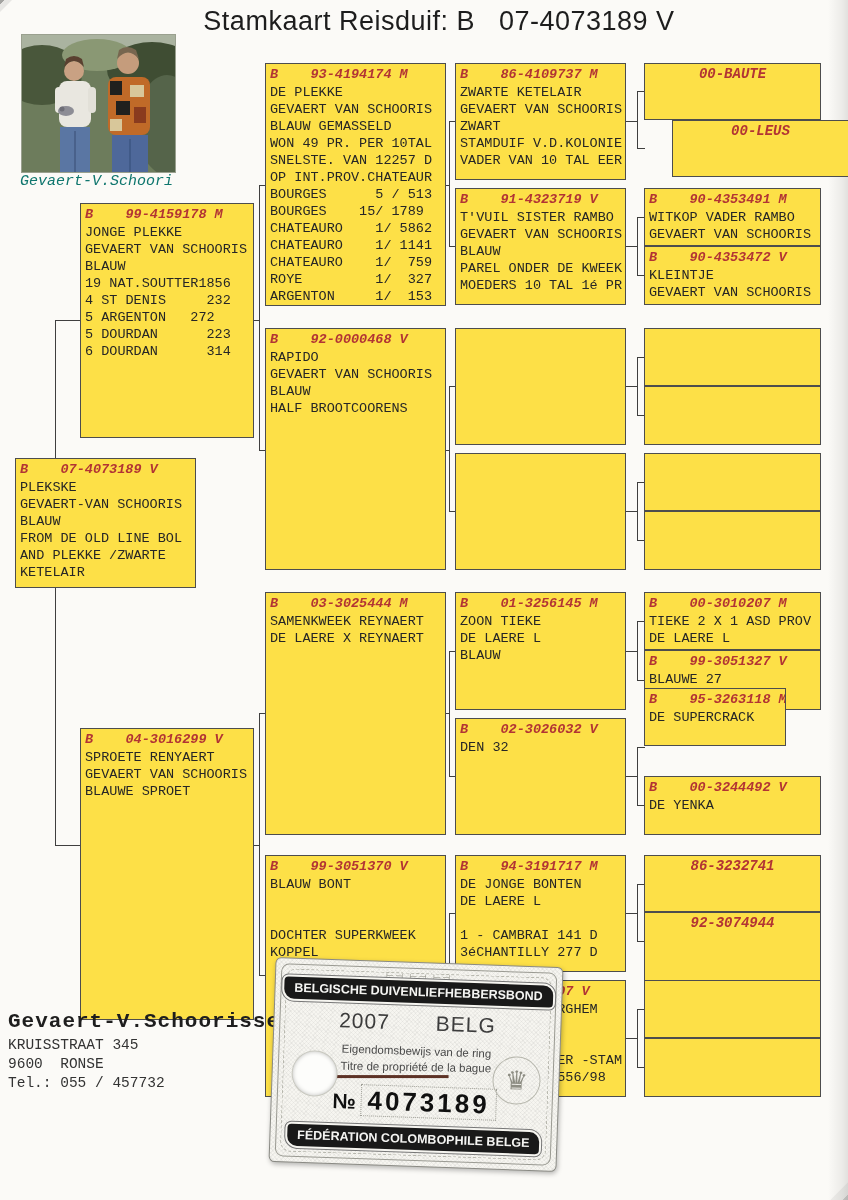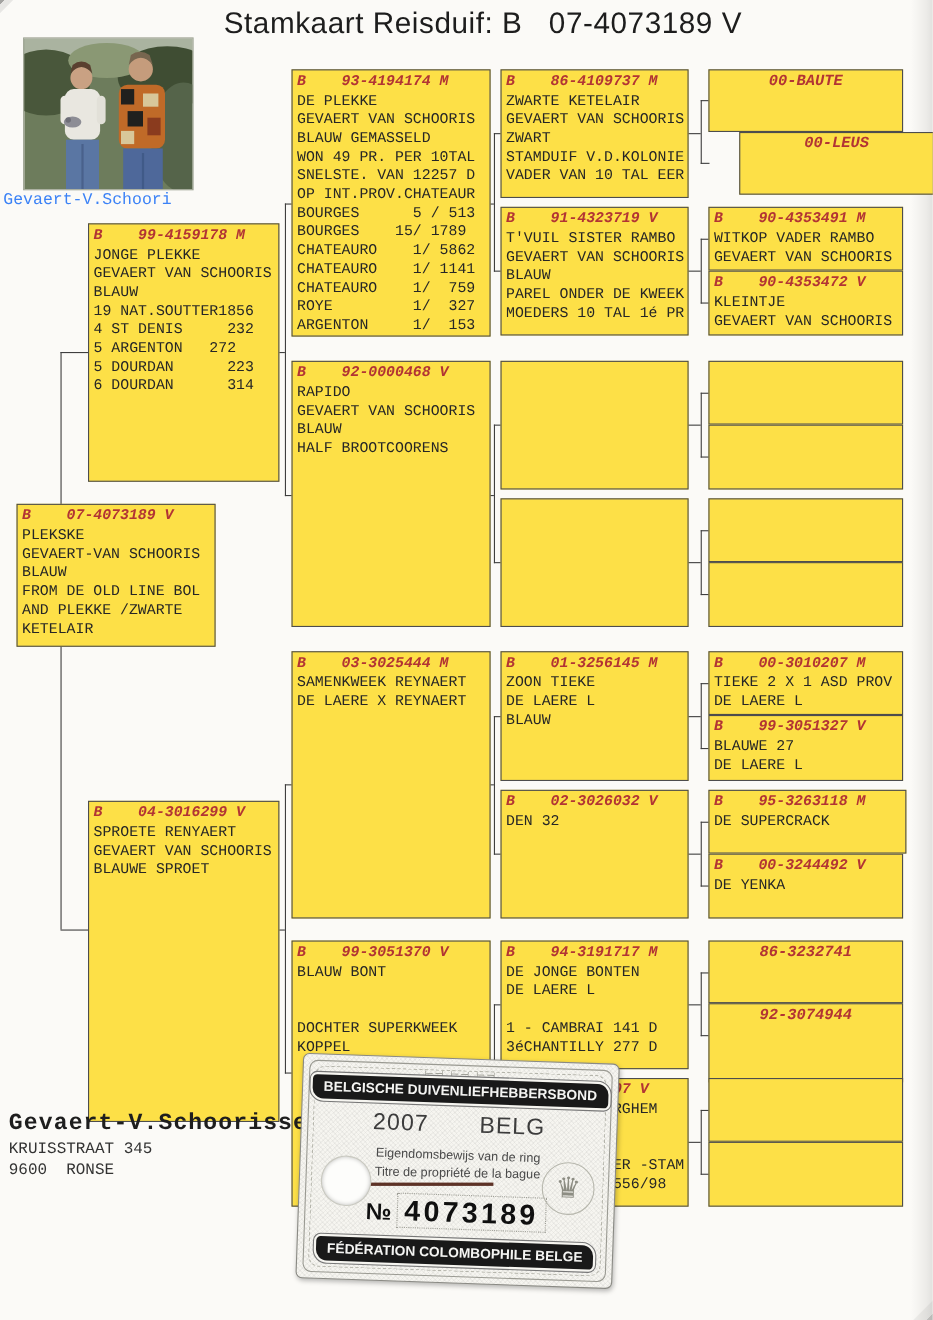--- a/index.html
+++ b/index.html
@@ -18,21 +18,21 @@
     background:linear-gradient(315deg,rgba(0,0,0,0.18) 0 4px,rgba(0,0,0,0.05) 4px 12px,rgba(0,0,0,0) 13px);}
 
   .title{
     position:absolute;left:15px;top:6px;width:848px;text-align:center;
     font-family:"Liberation Sans","DejaVu Sans",sans-serif;
     font-size:27px;color:#1d1d1d;white-space:pre;letter-spacing:0.5px;
   }
 
   .photo{position:absolute;left:22px;top:35px;width:153px;height:137px;outline:1px solid #9aa08f;}
   .photo svg{display:block;}
-  .photo-caption{position:absolute;left:3px;top:173px;font-size:15px;color:#3b82f6;white-space:pre;}
+  .photo-caption{position:absolute;left:20px;top:173px;font-size:15px;color:#0f766e;white-space:pre;font-style:italic;}
 
   .cline{position:absolute;background:#3f3f3f;}
 
   .pbox{
     position:absolute;background:#fde047;border:1px solid #4d4d4d;
     box-sizing:border-box;padding:1px 4px;overflow:hidden;
   }
   .pbox .hdr{
     font-style:italic;font-weight:bold;font-size:13.5px;line-height:19px;
     color:#b23434;white-space:pre;
@@ -58,21 +58,21 @@
   #b-g31a{left:644px;top:63px;width:177px;height:57px;}
   #b-g31b{left:672px;top:120px;width:177px;height:57px;}
   #b-g32a{left:644px;top:188px;width:177px;height:58px;}
   #b-g32b{left:644px;top:246px;width:177px;height:59px;}
   #b-g33a{left:644px;top:328px;width:177px;height:58px;}
   #b-g33b{left:644px;top:386px;width:177px;height:59px;}
   #b-g34a{left:644px;top:453px;width:177px;height:58px;}
   #b-g34b{left:644px;top:511px;width:177px;height:59px;}
   #b-g35a{left:644px;top:592px;width:177px;height:58px;}
   #b-g35b{left:644px;top:650px;width:177px;height:60px;}
-  #b-g36a{left:644px;top:718px;width:180px;height:58px;}
+  #b-g36a{left:644px;top:688px;width:142px;height:58px;}
   #b-g36b{left:644px;top:776px;width:177px;height:59px;}
   #b-g37a{left:644px;top:855px;width:177px;height:57px;}
   #b-g37b{left:644px;top:912px;width:177px;height:72px;}
   #b-g38a{left:644px;top:980px;width:177px;height:58px;}
   #b-g38b{left:644px;top:1038px;width:177px;height:59px;}
 
   .owner{position:absolute;left:8px;top:1008px;color:#1e1e1e;}
   .owner .name{font-weight:bold;font-size:21px;letter-spacing:1px;line-height:28px;white-space:pre;}
   .owner .line{font-size:14.5px;line-height:19px;white-space:pre;color:#333;}
 
@@ -411,20 +411,21 @@
     <div class="hdr ctr">92-3074944</div>
   </div>
   <div class="pbox" id="b-g38a"></div>
   <div class="pbox" id="b-g38b"></div>
 
   <div class="owner">
     <div class="name">Gevaert-V.Schoorisse</div>
     <div class="addr">
         <div class="line">KRUISSTRAAT 345</div>
         <div class="line">9600  RONSE</div>
+        <div class="line">Tel.: 055 / 457732</div>
       </div>
   </div>
 
   <div class="cert">
     <div class="cert-inner"></div>
     <div class="cert-inner2"></div>
     <div class="cert-flourish fl-a">⟝⟞ ⟝⟞ ⟝⟞</div>
     <div class="cert-banner cert-banner-top">BELGISCHE DUIVENLIEFHEBBERSBOND</div>
     <div class="cert-year-row">
       <span>2007</span><span class="gap"></span><span>BELG</span>

